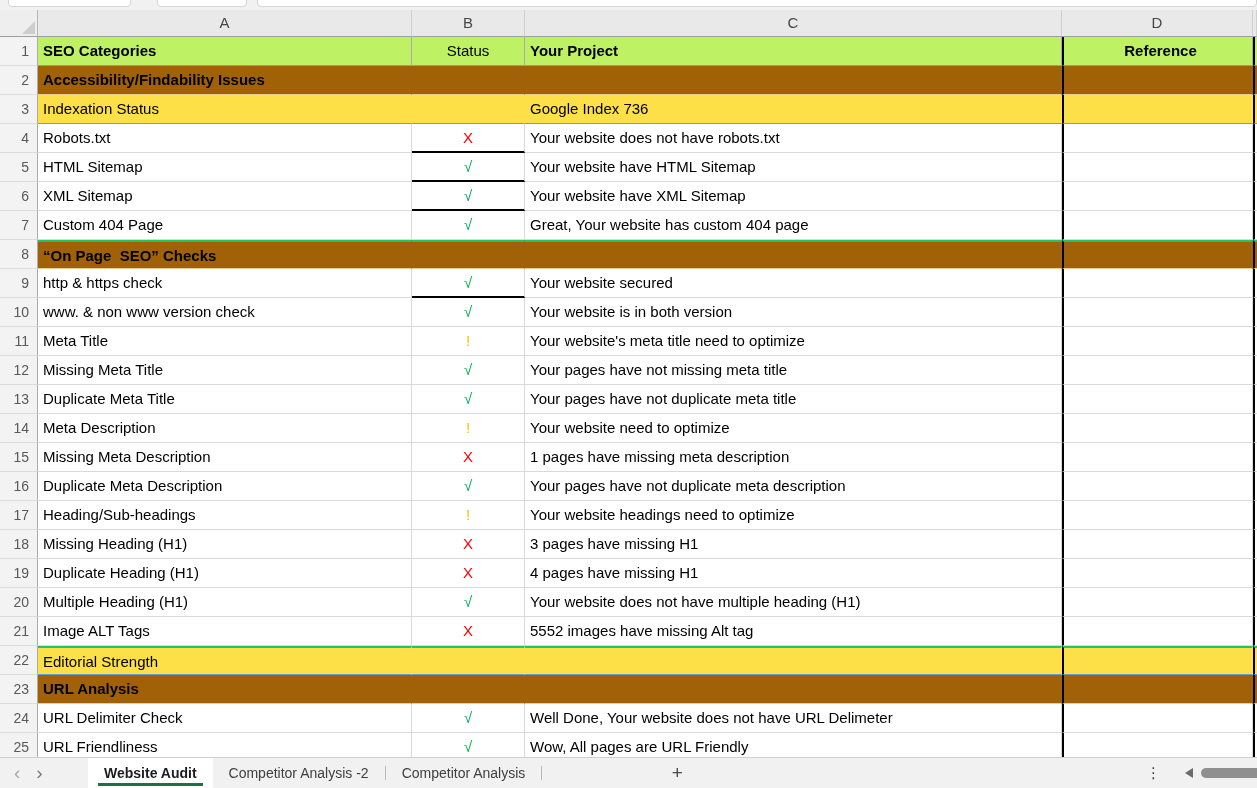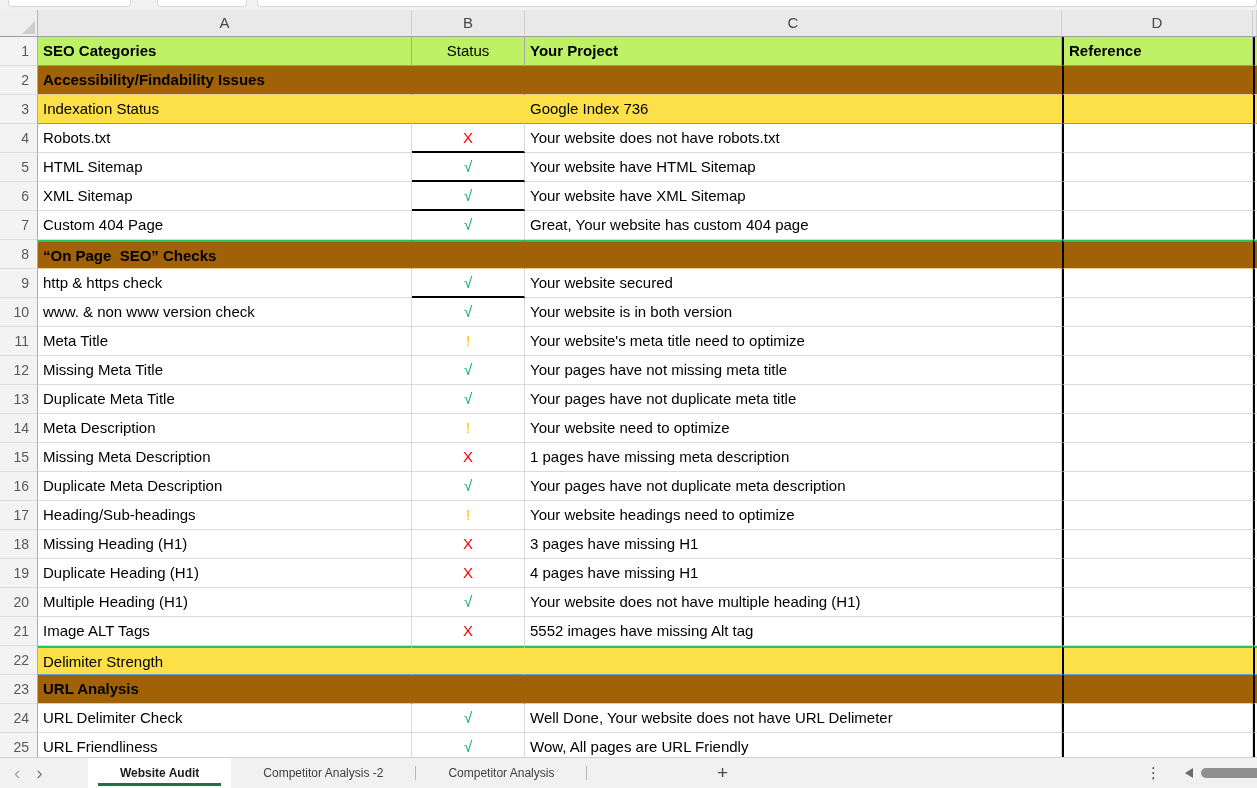--- a/index.html
+++ b/index.html
@@ -26,34 +26,34 @@
   .gridwrap{position:absolute;left:0;top:37px;width:1257px;height:720px;overflow:hidden;}
   .grid{display:grid;grid-template-columns:38px 374px 113px 537px 191px 4px;grid-auto-rows:29px;}
   .cell{box-sizing:border-box;border-right:1px solid #d9d9d9;border-bottom:1px solid #d9d9d9;
         font-size:15px;line-height:28px;padding-left:5px;white-space:pre;overflow:hidden;color:#000;}
   .numcell{box-sizing:border-box;background:#f3f3f3;color:#595959;font-size:14px;line-height:28px;
            text-align:right;padding-right:8px;border-right:1px solid #ababab;border-bottom:1px solid #dcdcdc;overflow:hidden;}
   .k-header{background:#bef264;font-weight:bold;border-right-color:#a9a9a9;border-bottom-color:#9a9a9a;}
   .k-section{background:#a16207;font-weight:bold;border-right-color:transparent;border-bottom-color:#e6cf8c;}
   .k-highlight{background:#fde047;border-right-color:transparent;border-bottom-color:#639ed4;}
   .bstat{text-align:center;font-weight:normal;padding-left:0;}
-  .dcol{border-left:2px solid #000;}
+  .dcol{border-left:2px solid #000;text-align:center;}
   .estrip{border-left:2px solid #000;border-right:none;}
   .bline{border-bottom:2px solid #000;}
   .topline{border-top:2px solid #22c55e;}
 
   
   .tabbar{position:absolute;left:0;top:757px;width:1257px;height:31px;background:#f1f1f1;
           border-top:1px solid #cfcfcf;box-sizing:border-box;}
   .navarrows{position:absolute;left:14px;top:0;height:30px;display:flex;gap:16px;align-items:center;}
   .nava{font-size:19px;line-height:30px;cursor:default;}
   .nav-prev{color:#a5a5a5;}
   .nav-next{color:#7a7a7a;}
   .tabs{position:absolute;left:88px;top:0;height:30px;display:flex;align-items:stretch;}
-  .tab{padding:0 32px;font-size:12px;line-height:30px;color:#404040;position:relative;}
+  .tab{padding:0 16px;font-size:14px;line-height:30px;color:#404040;position:relative;}
   .tab.active{background:#fff;color:#1c1c1c;font-weight:bold;}
   .tab.active::after{content:"";position:absolute;left:10px;right:10px;bottom:2px;height:3px;background:#1E7145;}
   .tsep{width:1px;height:14px;background:#b9b9b9;align-self:center;}
   .addsheet{margin-left:118px;width:34px;text-align:center;font-size:19px;color:#4a4a4a;line-height:30px;}
   .dots{position:absolute;right:96px;top:6px;font-size:15px;color:#3f3f3f;}
   .scroll-left{position:absolute;right:64px;top:10px;width:0;height:0;
                border-top:5px solid transparent;border-bottom:5px solid transparent;border-right:8px solid #6b6b6b;}
   .hthumb{position:absolute;right:-8px;top:10px;width:64px;height:10px;background:#8f8f8f;border-radius:5px;}
 </style>
 </head>
@@ -198,21 +198,21 @@
       <div class="cell k-data">Your website does not have multiple heading (H1)</div>
       <div class="cell dcol k-data"></div>
       <div class="cell estrip k-data"></div>
       <div class="numcell">21</div>
       <div class="cell k-data">Image ALT Tags</div>
       <div class="cell bstat k-data" style="color: rgb(255, 0, 0);">X</div>
       <div class="cell k-data">5552 images have missing Alt tag</div>
       <div class="cell dcol k-data"></div>
       <div class="cell estrip k-data"></div>
       <div class="numcell">22</div>
-      <div class="cell k-highlight topline">Delimiter Strength</div>
+      <div class="cell k-highlight topline">Editorial Strength</div>
       <div class="cell bstat k-highlight topline"></div>
       <div class="cell k-highlight topline"></div>
       <div class="cell dcol k-highlight topline"></div>
       <div class="cell estrip k-highlight topline"></div>
       <div class="numcell">23</div>
       <div class="cell k-section">URL Analysis</div>
       <div class="cell bstat k-section"></div>
       <div class="cell k-section"></div>
       <div class="cell dcol k-section"></div>
       <div class="cell estrip k-section"></div>

